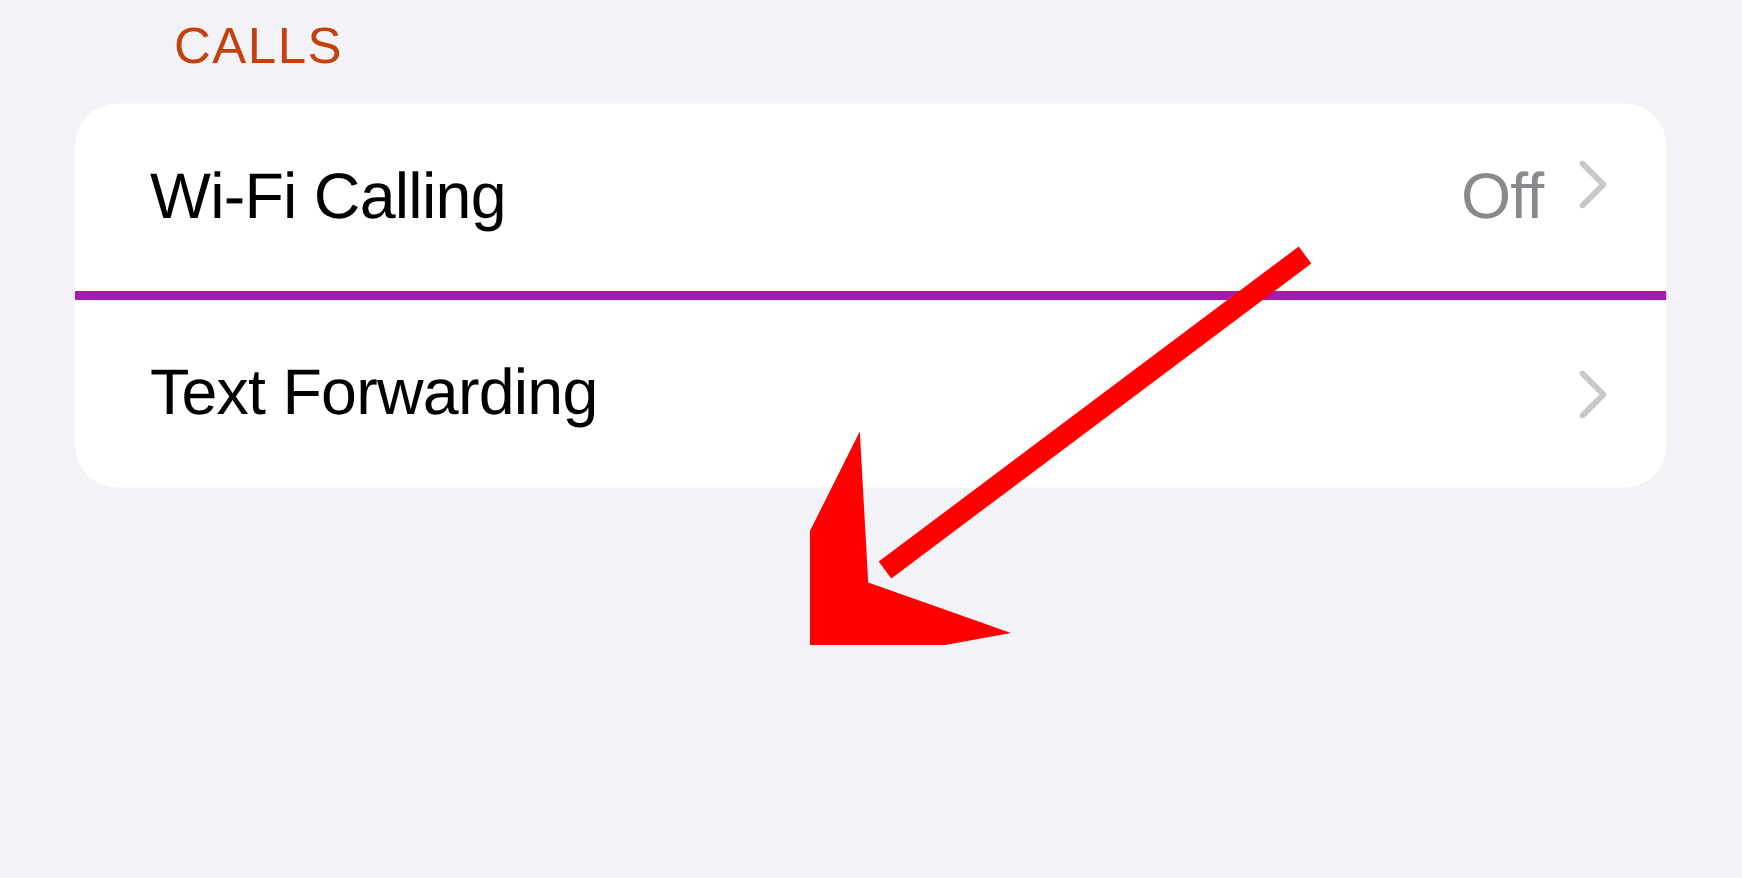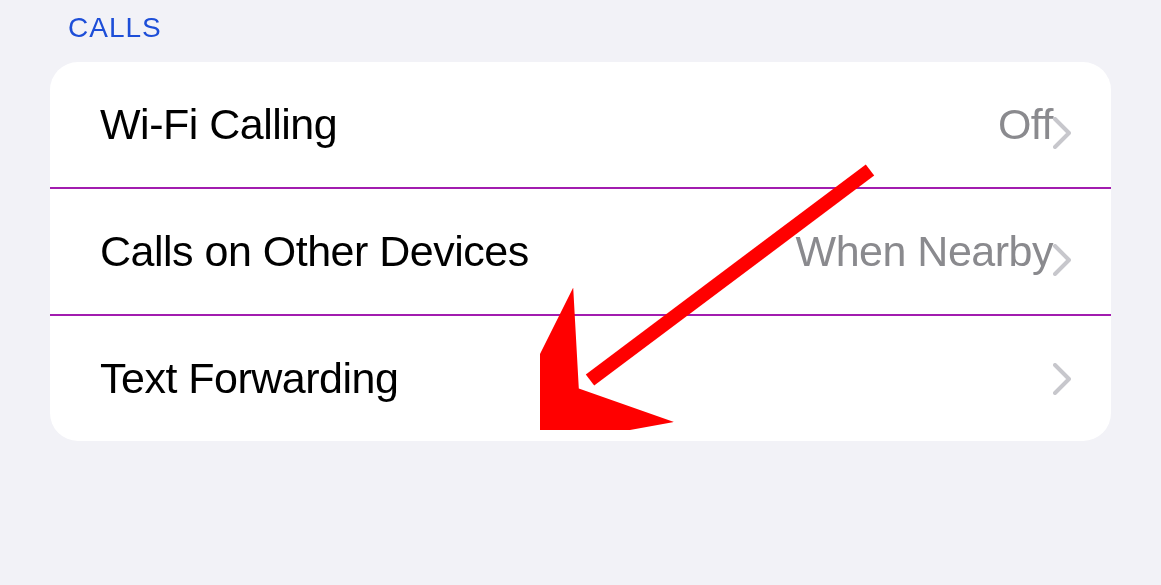--- a/index.html
+++ b/index.html
@@ -9,53 +9,54 @@
     }
     body {
       font-family: -apple-system, BlinkMacSystemFont, "SF Pro Text", "Helvetica Neue", Arial, sans-serif;
       background: #f2f2f7;
       width: 1161px;
       height: 585px;
       overflow: hidden;
       position: relative;
     }
     .section-header {
-      padding: 0 0 18px 68px;
+      padding: 0 0 18px 116px;
       padding-top: 12px;
-      color: #1d4ed8;
-      font-size: 28px;
+      color: #c2410c;
+      font-size: 34px;
       letter-spacing: 1px;
       font-weight: 400;
     }
     .settings-group {
       background: #ffffff;
       border-radius: 28px;
       margin: 0 50px;
       overflow: hidden;
     }
     .settings-row {
       display: flex;
       align-items: center;
       justify-content: space-between;
       padding: 38px 40px 38px 50px;
-      border-bottom: 2px solid #a21caf;
+      border-bottom: 6px solid #a21caf;
       cursor: pointer;
     }
     .settings-row:last-child {
       border-bottom: none;
     }
     .row-label {
       font-size: 43px;
       color: #000000;
       font-weight: 400;
       letter-spacing: -0.5px;
     }
     .row-right {
       display: flex;
-      align-items: flex-end;
+      align-items: flex-start;
+      gap: 24px;
     }
     .row-value {
       font-size: 43px;
       color: #8a8a8e;
       font-weight: 400;
       letter-spacing: -0.5px;
     }
     .chevron {
       display: flex;
       align-items: center;
@@ -85,31 +86,20 @@
     <div class="row-right">
       <span class="row-value">Off</span>
       <span class="chevron">
         <svg viewBox="0 0 18 32" fill="none">
             <path d="M2 2 L16 16 L2 30" stroke="#c7c7cc" stroke-width="4" stroke-linecap="round" stroke-linejoin="round"></path>
           </svg>
       </span>
     </div>
   </div>
 
-  <div class="settings-row">
-    <span class="row-label">Calls on Other Devices</span>
-    <div class="row-right">
-      <span class="row-value">When Nearby</span>
-      <span class="chevron">
-        <svg viewBox="0 0 18 32" fill="none">
-            <path d="M2 2 L16 16 L2 30" stroke="#c7c7cc" stroke-width="4" stroke-linecap="round" stroke-linejoin="round"></path>
-          </svg>
-      </span>
-    </div>
-  </div>
 
 
   <div class="settings-row">
     <span class="row-label">Text Forwarding</span>
     <div class="row-right">
       <span class="row-value"></span>
       <span class="chevron">
         <svg viewBox="0 0 18 32" fill="none">
             <path d="M2 2 L16 16 L2 30" stroke="#c7c7cc" stroke-width="4" stroke-linecap="round" stroke-linejoin="round"></path>
           </svg>

